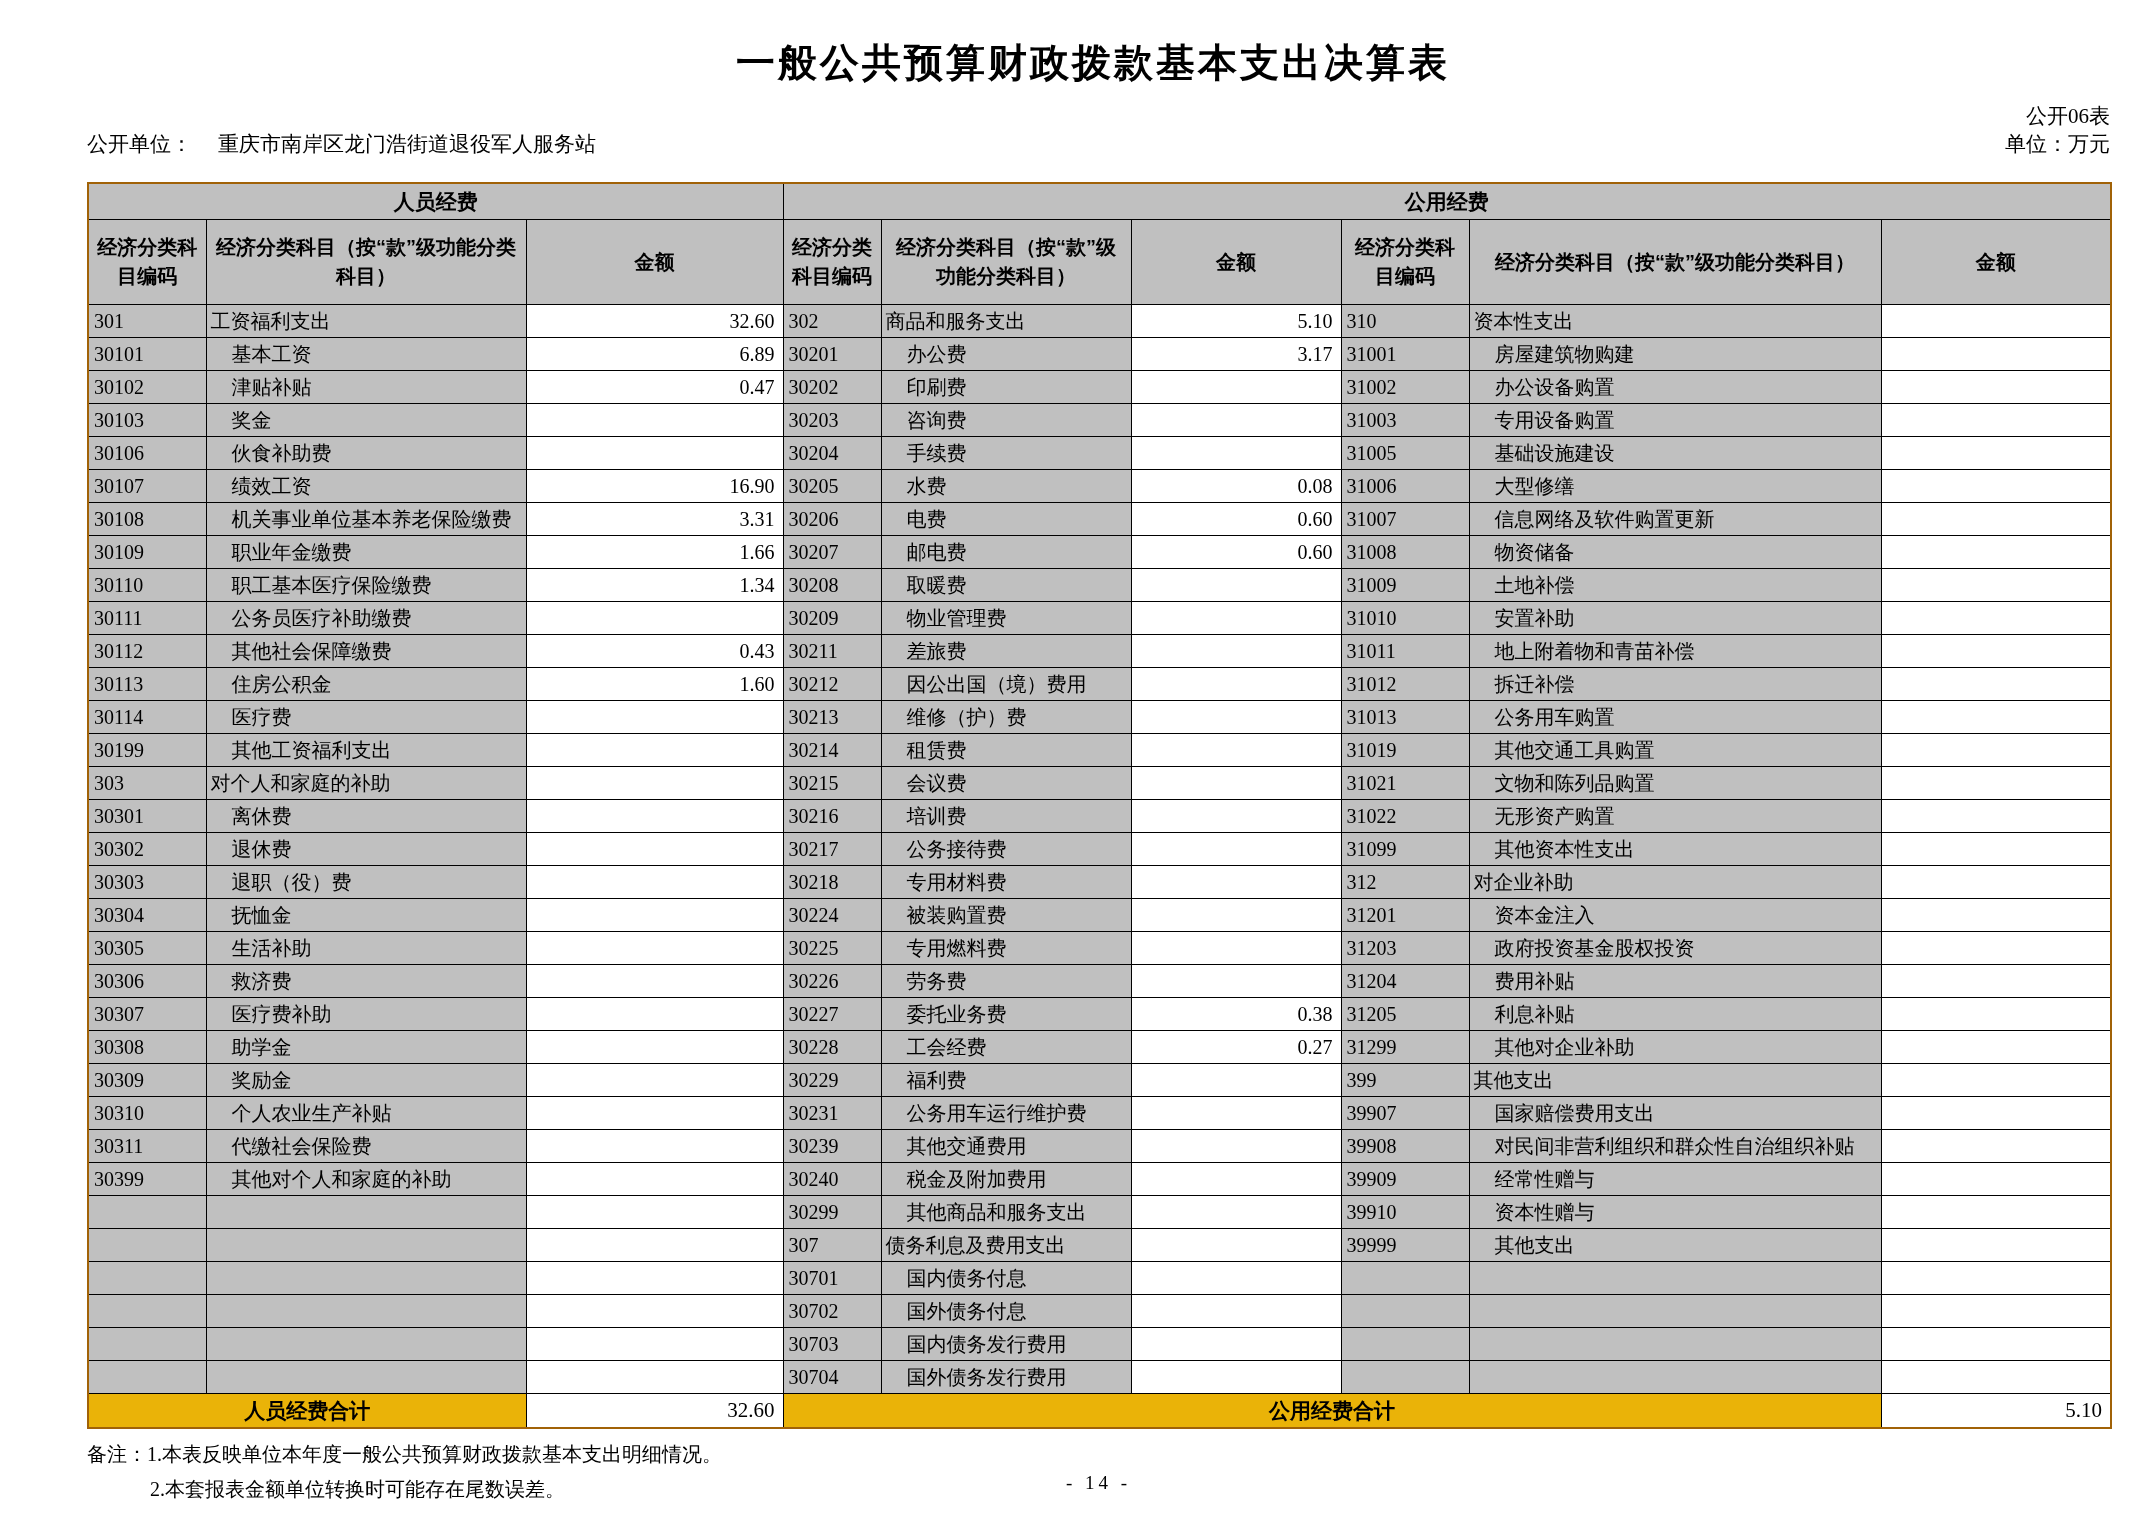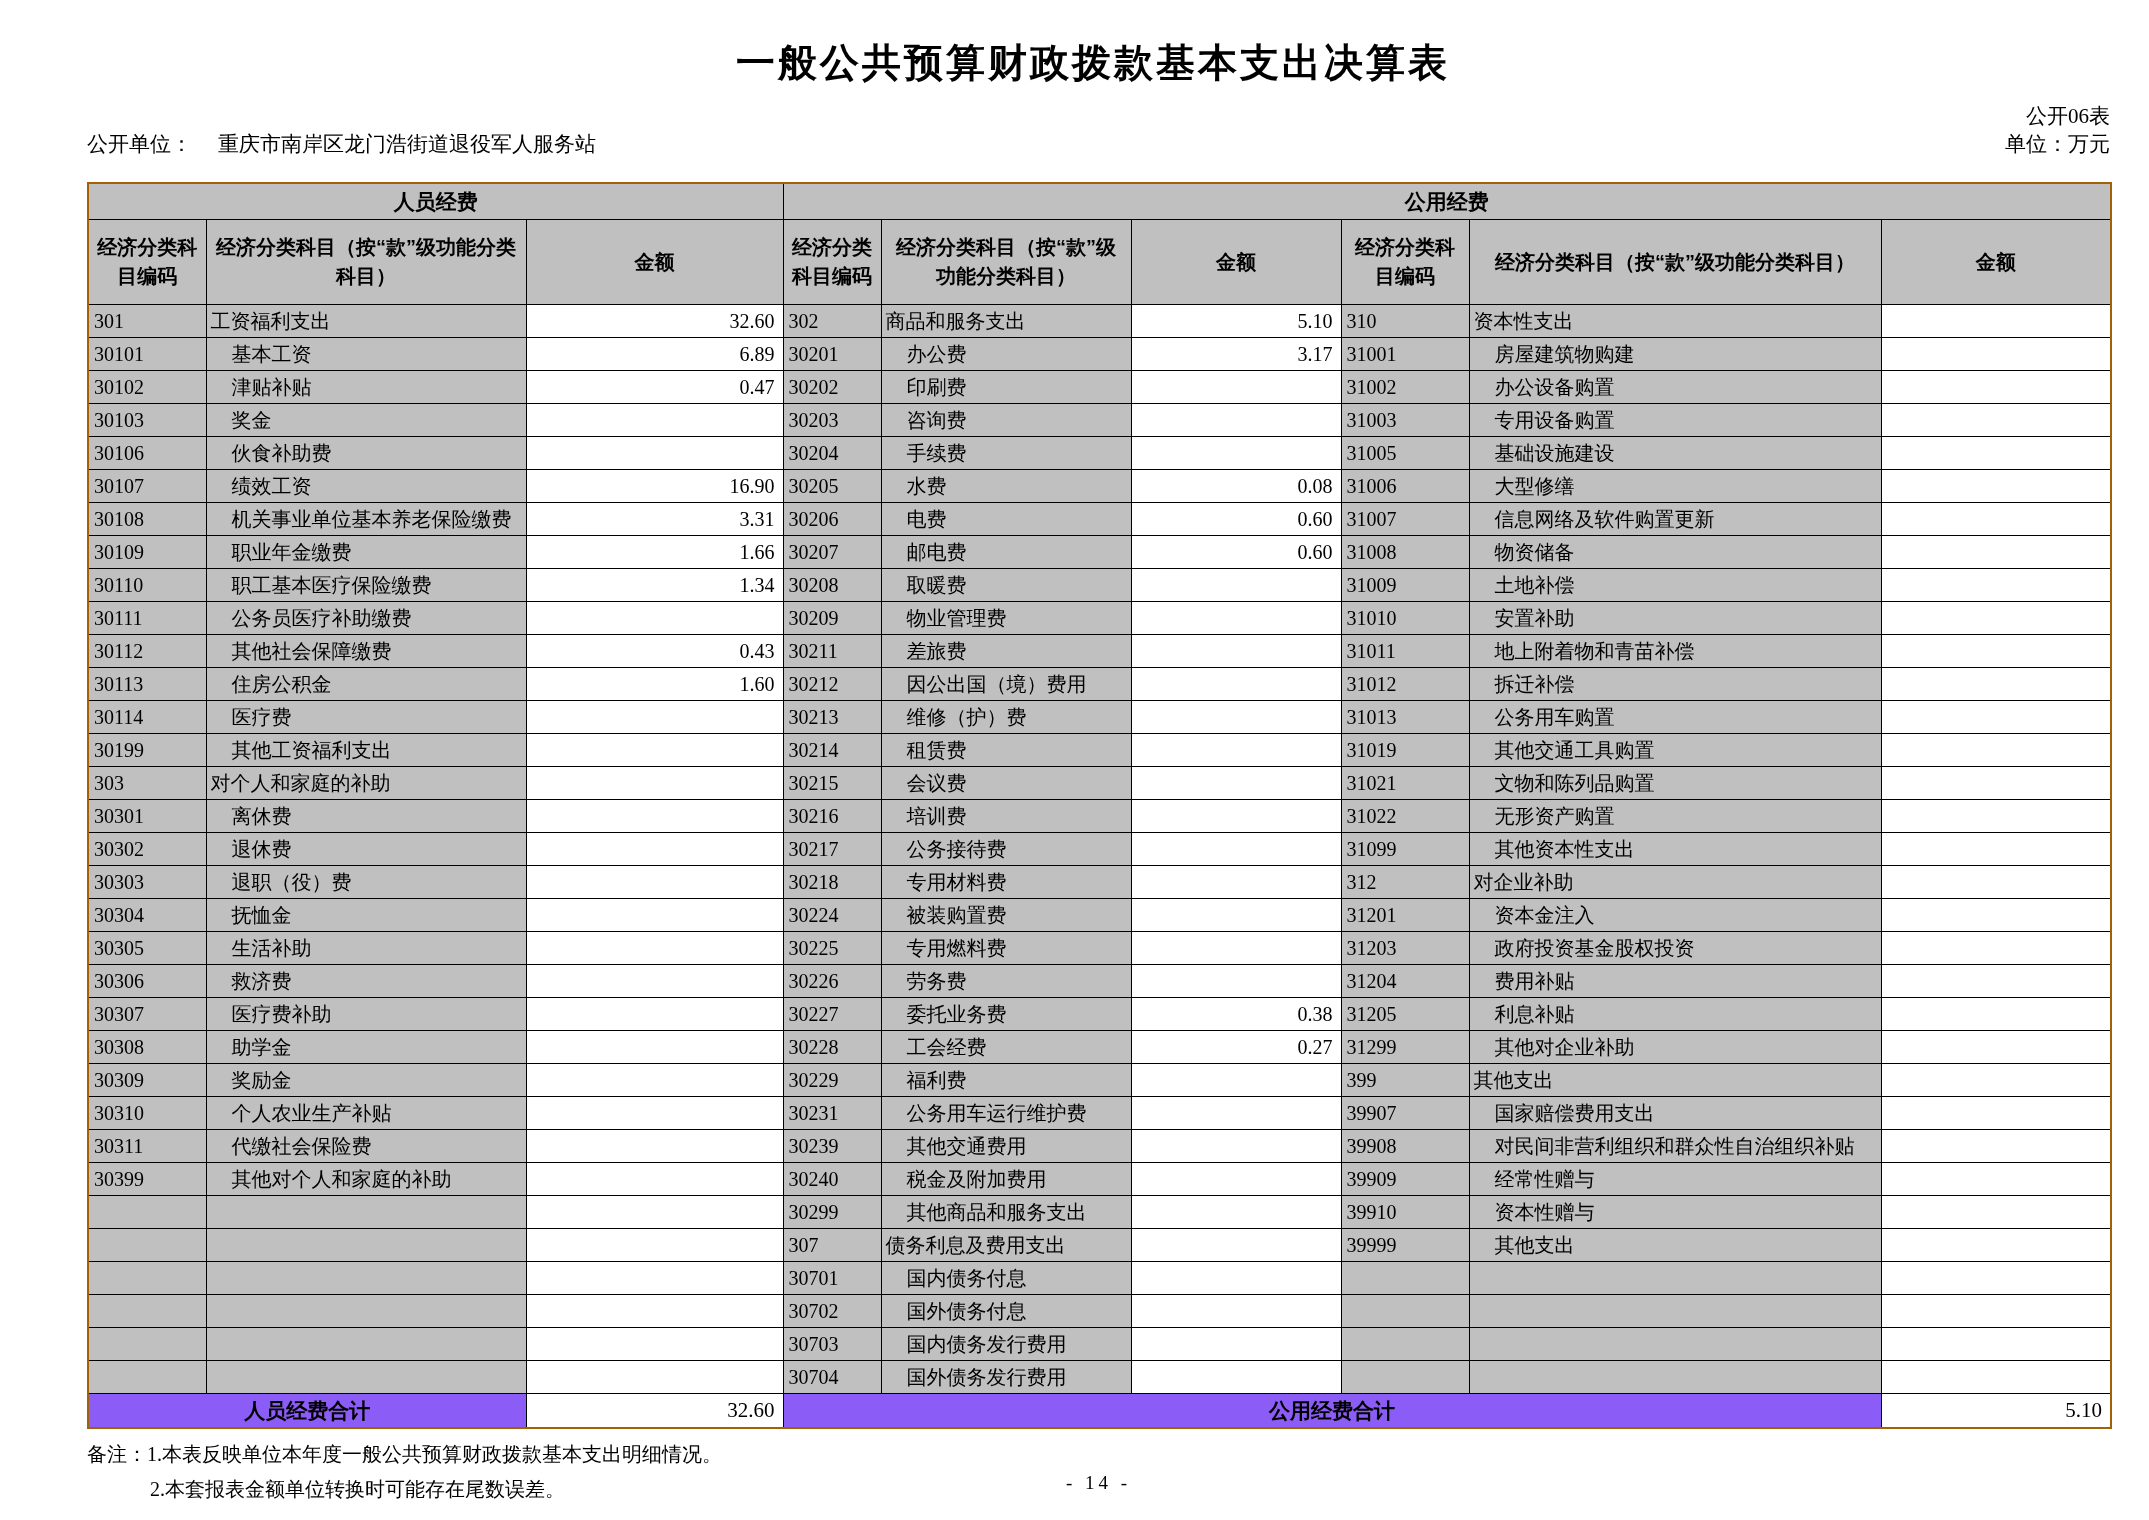--- a/index.html
+++ b/index.html
@@ -29,21 +29,21 @@
   }
   tr.group-row th{height:33px;font-size:21px;}
   tr.colhead-row th{height:80px;font-size:20px;line-height:1.45;padding:2px 8px;}
   tbody td{height:30px;font-size:20px;}
   td.code{background:#c0c0c0;text-align:left;padding-left:5px;}
   td.label{background:#c0c0c0;text-align:left;padding-left:4px;white-space:nowrap;}
   td.label.indent{padding-left:25px;}
   td.amount{background:#ffffff;text-align:right;padding-right:8px;}
   tfoot td{height:31px;font-size:21px;}
   tfoot td.total-label{
-    background:#8b5cf6;text-align:center;font-weight:bold;
+    background:#eab308;text-align:center;font-weight:bold;
     font-family:"Liberation Sans","DejaVu Sans",sans-serif;
   }
   tfoot td.amount{background:#ffffff;}
   .notes{margin:8px 0 0 87px;font-size:20px;line-height:1.75;}
   .note-indent{padding-left:63px;}
   .page-num{
     position:absolute;bottom:26px;left:0;width:100%;
     text-align:center;font-size:19px;letter-spacing:4px;margin-left:24px;
   }
 </style>

